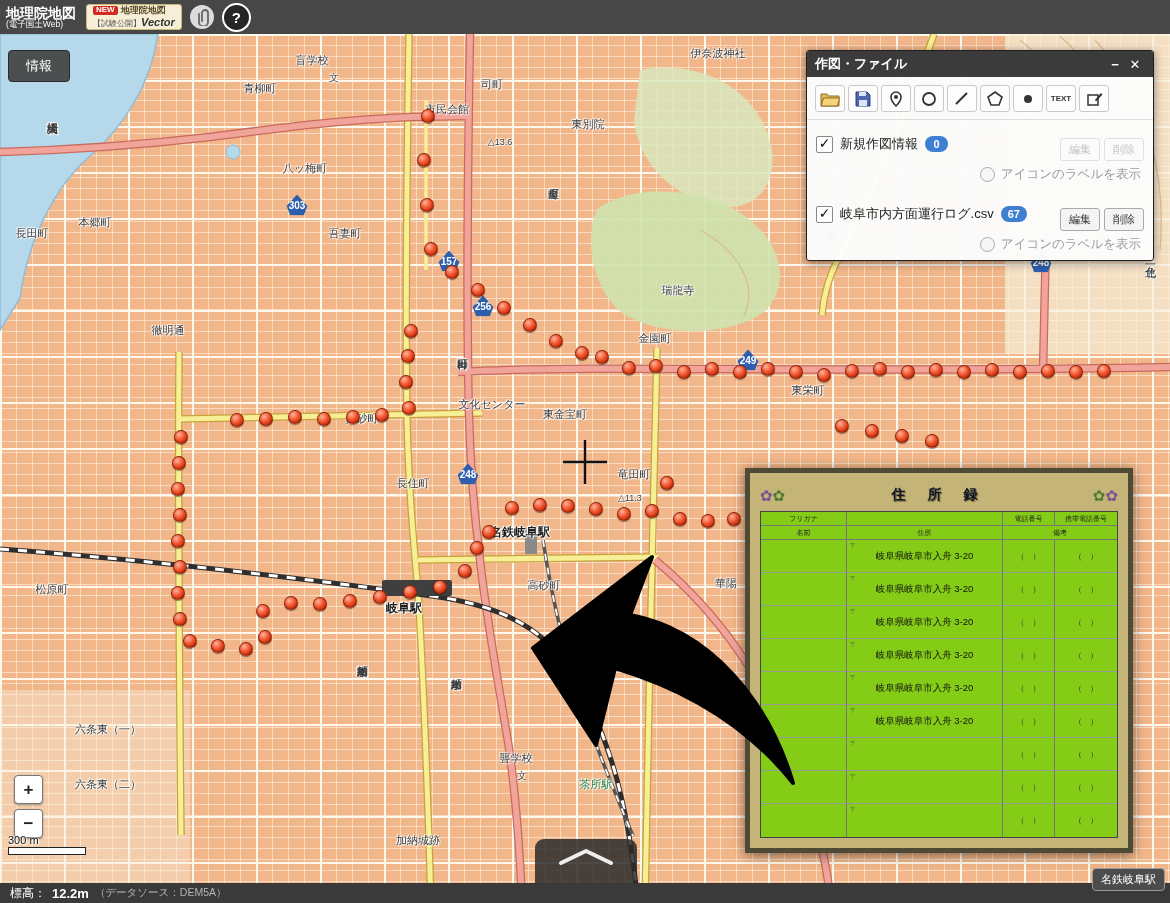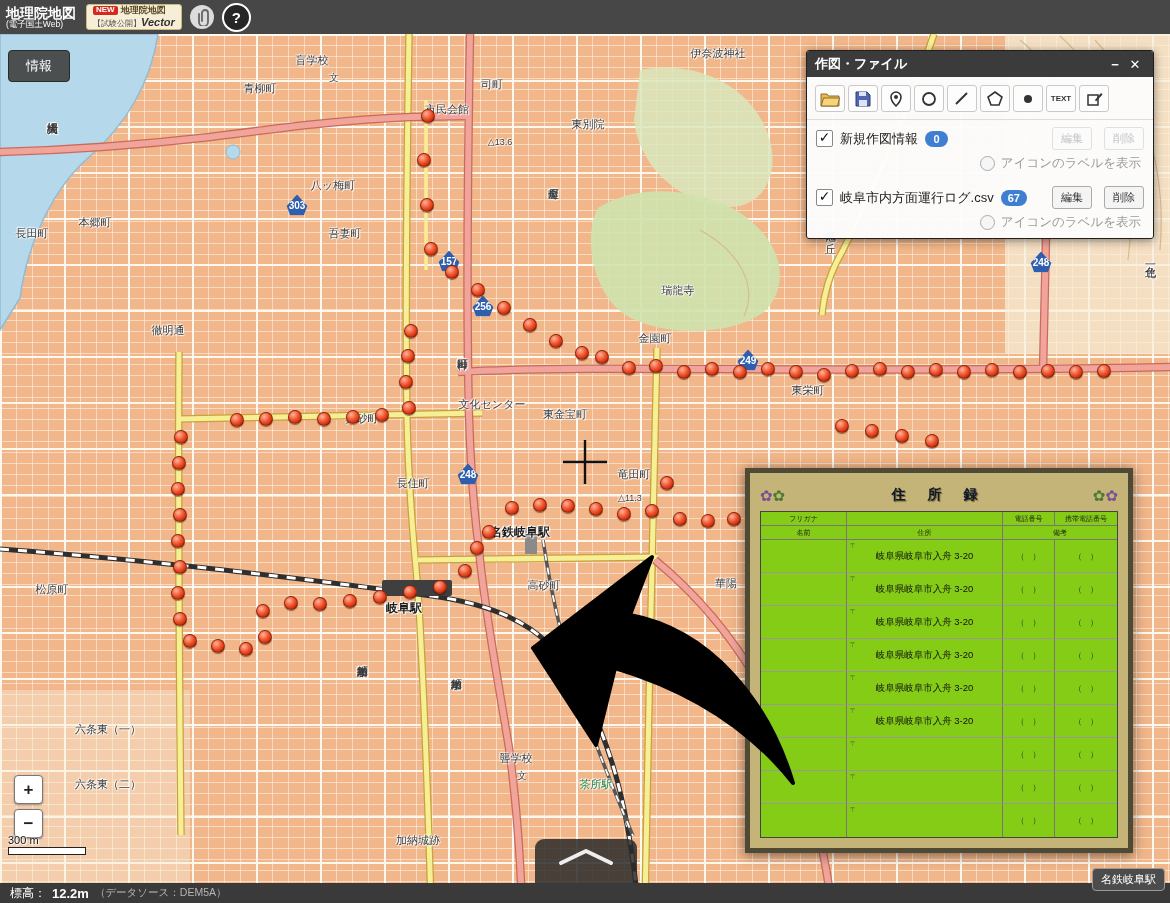--- a/index.html
+++ b/index.html
@@ -75,21 +75,21 @@
   .toolbar{display:flex;gap:3px;padding:8px 8px 7px;border-bottom:1px solid #ddd;align-items:center;}
   .tool{width:30px;height:27px;border:1px solid #c9c9c9;border-radius:3px;background:#fdfdfd;
      display:flex;align-items:center;justify-content:center;box-sizing:border-box;}
   .tool.textt{font-size:8px;font-weight:bold;color:#333;letter-spacing:0;}
   .layer-row{display:flex;align-items:center;gap:7px;padding:7px 9px 2px;}
   .chk{width:15px;height:15px;border:1px solid #888;background:#fff;font-size:14px;line-height:13px;
      text-align:center;color:#111;border-radius:2px;font-weight:bold;}
   .layer-label{font-size:13px;color:#222;white-space:nowrap;}
   .badge{min-width:9px;padding:2px 7px;background:#3f7fd1;color:#fff;border-radius:10px;font-size:11px;
      font-weight:bold;text-align:center;}
-  .btns{margin-left:auto;display:flex;gap:12px;}
+  .btns{margin-left:auto;display:flex;gap:4px;margin-top:11px;}
   .pbtn{font-size:11px;padding:3px 8px;border:1px solid #aaa;border-radius:3px;background:#f4f4f4;color:#333;
      font-family:"Liberation Sans","DejaVu Sans",sans-serif;}
   .pbtn.disabled{color:#c4c4c4;border-color:#e0e0e0;background:#fbfbfb;}
   .radio-row{display:flex;justify-content:flex-end;align-items:center;gap:6px;padding:3px 12px 7px;}
   .radio{width:13px;height:13px;border:1px solid #aaa;border-radius:50%;background:#f6f6f6;}
   .radio-label{font-size:12.5px;color:#9a9a9a;}
 
   
   .abook{position:absolute;left:745px;top:468px;width:388px;height:385px;z-index:25;background:#4f4a36;
      padding:5px;box-sizing:border-box;box-shadow:0 2px 12px rgba(0,0,0,.5);}
@@ -189,21 +189,21 @@
   </svg>
 
   <div class="labels-layer">
       <div class="maplabel" style="left: 312px; top: 60px;">盲学校</div>
       <div class="maplabel" style="left: 334px; top: 78px; font-size: 10px;">文</div>
       <div class="maplabel" style="left: 212px; top: 88px; margin-left: 48px;">青柳町</div>
       <div class="maplabel" style="left: 492px; top: 84px;">司町</div>
       <div class="maplabel" style="left: 447px; top: 109px;">市民会館</div>
       <div class="maplabel" style="left: 588px; top: 124px;">東別院</div>
       <div class="maplabel" style="left: 718px; top: 53px;">伊奈波神社</div>
-      <div class="maplabel" style="left: 305px; top: 185px; margin-left: 28px;">八ッ梅町</div>
+      <div class="maplabel" style="left: 305px; top: 168px;">八ッ梅町</div>
       <div class="maplabel vert" style="left: 553px; top: 180px;">金屋町</div>
       <div class="maplabel" style="left: 95px; top: 222px;">本郷町</div>
       <div class="maplabel" style="left: 345px; top: 233px;">吾妻町</div>
       <div class="maplabel" style="left: 32px; top: 233px;">長田町</div>
       <div class="maplabel vert" style="left: 830px; top: 228px;">旭見ケ丘</div>
       <div class="maplabel" style="left: 678px; top: 290px;">瑞龍寺</div>
       <div class="maplabel" style="left: 500px; top: 142px; font-size: 9px;">△13.6</div>
       <div class="maplabel" style="left: 168px; top: 330px;">徹明通</div>
       <div class="maplabel vert" style="left: 462px; top: 350px;">神田町</div>
       <div class="maplabel" style="left: 655px; top: 338px;">金園町</div>

